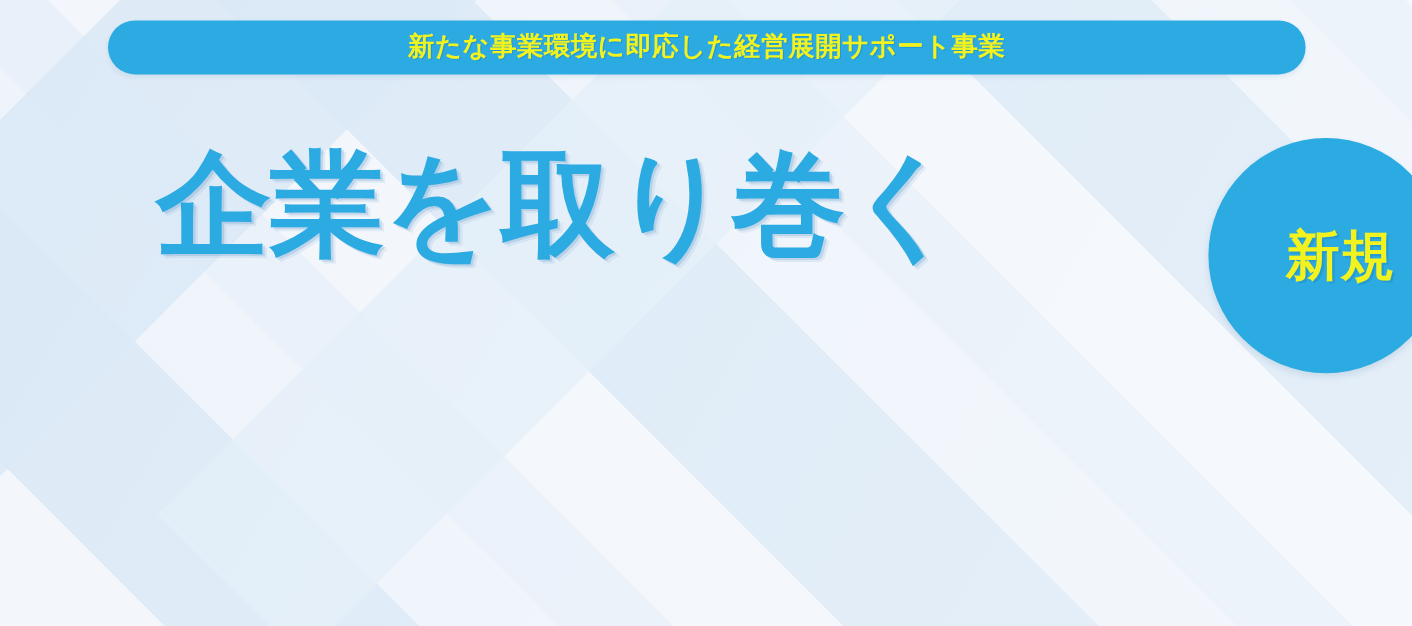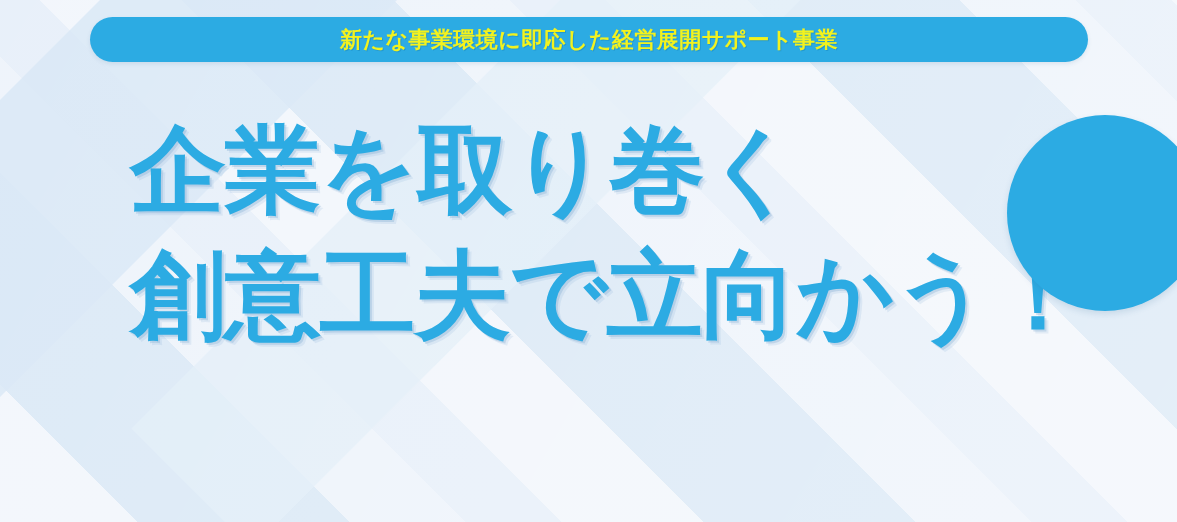--- a/index.html
+++ b/index.html
@@ -171,24 +171,22 @@
 
     <div class="bg-band-c"></div>
     <div class="bg-wash"></div>
   </div>
 
   <div class="ribbon">
     <span class="ribbon-text">新たな事業環境に即応した経営展開サポート事業</span>
   </div>
 
   <div class="badge">
+    <span class="badge-line">新規</span>
   </div>
 
   <div class="headline">
     <div class="hl-line">
       <span>企業を取り巻く</span>
     </div>
-    <div class="hl-line">
-      <span>創意工夫で立向かう！</span>
-    </div>
   </div>
 
 </div>
 
 </body></html>

